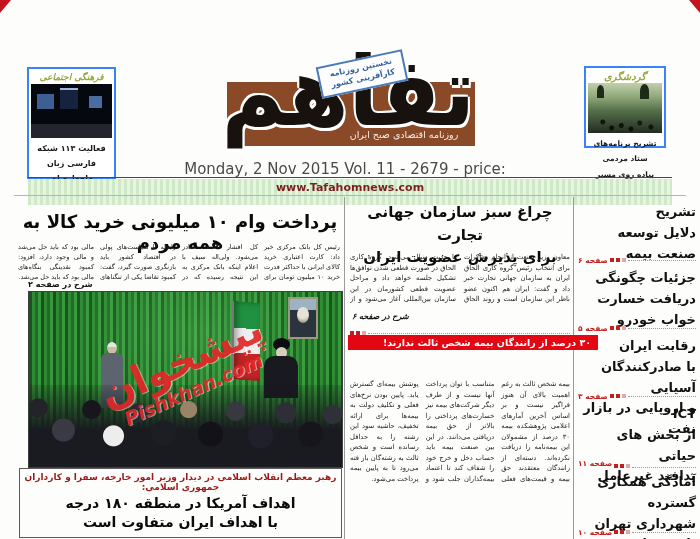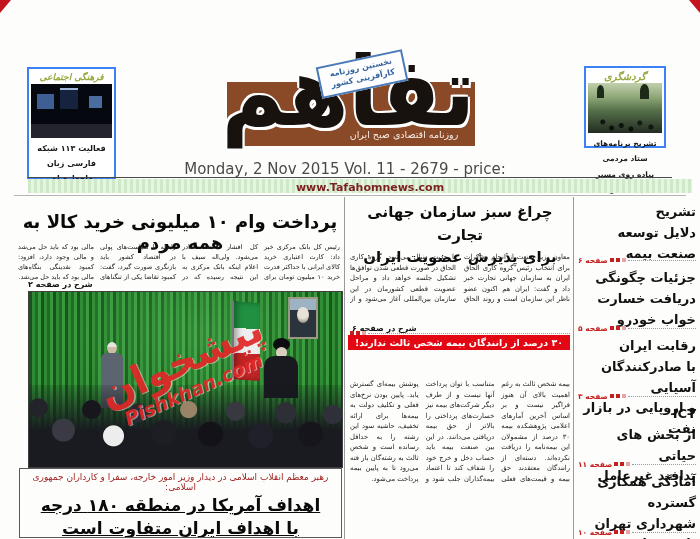--- a/index.html
+++ b/index.html
@@ -37,42 +37,42 @@
   .logo{left:228px;top:28px;width:247px;height:132px;line-height:128px;text-align:center;
         font-size:86px;font-weight:bold;color:#17120e;z-index:2;transform:scaleY(1.12);
         text-shadow:2px 0 0 #fff,-2px 0 0 #fff,0 2px 0 #fff,0 -2px 0 #fff,2px 2px 0 #fff,-2px -2px 0 #fff;}
   .stamp{left:318px;top:58px;width:76px;padding:3px 4px;background:#fefeff;border:2px solid #4a7ab8;
          transform:rotate(-12deg);z-index:3;color:#35659f;font-size:8px;font-weight:bold;
          text-align:center;line-height:1.35;}
   .tagline{left:338px;top:129px;width:132px;text-align:center;color:#f7efe8;font-size:9.5px;z-index:2;}
   .datefa{left:180px;top:148px;width:360px;text-align:center;font-size:9px;font-weight:bold;color:#222;}
   .dateen{left:165px;top:160px;width:360px;text-align:center;font-size:15px;color:#4a4a4a;direction:ltr;}
   .ruletop{left:28px;top:177px;width:644px;height:1px;background:#4a4a4a;}
-  .webstrip{left:28px;top:179px;width:644px;height:14px;line-height:14px;text-align:center;
-            background:repeating-linear-gradient(90deg,#cfe9c8 0 3px,#e6f5e0 3px 6px);padding-left:20px;}
+  .webstrip{left:28px;top:179px;width:644px;height:26px;line-height:14px;text-align:center;
+            background:repeating-linear-gradient(90deg,#cfe9c8 0 3px,#e6f5e0 3px 6px);}
   .webstrip span{font-size:11px;font-weight:bold;color:#7c1f1f;direction:ltr;display:inline-block;}
   .contentrule{left:14px;top:195px;width:672px;height:1px;background:#b5b5b5;}
   .vsep{top:197px;width:1px;height:342px;background:#9a9a9a;}
   
   .sbitem{left:578px;width:118px;text-align:right;font-weight:bold;font-size:13px;
           line-height:1.6;color:#121212;}
   .sbsep{left:578px;width:118px;height:8px;display:flex;align-items:center;gap:2px;direction:ltr;}
   .pg{color:#c41e1e;font-size:7.5px;font-weight:bold;white-space:nowrap;}
   .sq{width:4px;height:4px;background:#c41e1e;display:inline-block;flex:0 0 auto;}
   .sq.p{background:#e8a4a4;}
   .dots{flex:1;border-bottom:1px dotted #9a9a9a;height:0;}
   
   .midhead{left:350px;width:220px;text-align:center;font-weight:bold;color:#0d0d0d;}
   .wtohead{top:201px;font-size:15px;line-height:1.5;}
   .body{font-size:6.8px;line-height:1.55;text-align:justify;color:#222;overflow:hidden;}
   .wtobody{left:350px;top:252px;width:220px;height:62px;column-count:2;column-gap:8px;}
   .more{font-size:8px;font-weight:bold;color:#111;}
   .midsep{left:350px;top:329px;width:220px;}
   .banner{left:348px;top:335px;width:222px;height:15px;line-height:15px;background:#e30613;
-          color:#fff;font-size:9.5px;font-weight:bold;text-align:center;overflow:hidden;}
+          color:#fff;font-size:9.5px;font-weight:bold;text-align:center;overflow:hidden;padding-left:28px;}
   .inshead{top:355px;font-size:14px;}
   .insbody{left:350px;top:379px;width:220px;height:160px;column-count:3;column-gap:7px;}
   
   .kicker{left:16px;top:199px;width:326px;text-align:center;font-weight:bold;font-size:11px;}
   .leadhead{left:6px;top:211px;width:348px;text-align:center;font-weight:bold;font-size:18px;
             letter-spacing:-.3px;color:#0a0a0a;}
   .leadbody{left:18px;top:242px;width:322px;height:46px;column-count:4;column-gap:6px;font-size:6.5px;}
   .leadmore{left:28px;top:280px;}
   
   .photo{left:28px;top:291px;width:313px;height:175px;border:1px solid #3f3f3f;overflow:hidden;
@@ -112,22 +112,22 @@
        radial-gradient(circle at 97% 36%, #30303a 0 9px, transparent 10px),
        linear-gradient(180deg, rgba(18,22,18,.15), #191b20 55%);}
   .wm{position:absolute;left:0;top:48px;width:100%;text-align:center;transform:rotate(-24deg);z-index:5;}
   .wm .fa{font-size:40px;font-weight:bold;color:#e22828;opacity:.92;line-height:1;
           text-shadow:1px 1px 0 rgba(255,255,255,.55);}
   .wm .en{font-size:19px;font-weight:bold;font-style:italic;color:#e22828;opacity:.92;direction:ltr;
           text-shadow:1px 1px 0 rgba(255,255,255,.55);}
   
   .capbox{left:19px;top:468px;width:323px;height:70px;border:1px solid #5a5a5a;box-sizing:border-box;
           text-align:center;overflow:hidden;}
-  .capkicker{margin-top:3px;font-size:9px;font-weight:normal;color:#9c1a1a;}
-  .caphead{margin-top:2px;font-size:17px;font-weight:bold;line-height:1.35;color:#0a0a0a;text-decoration:underline;}
+  .capkicker{margin-top:3px;font-size:9px;font-weight:bold;color:#9c1a1a;}
+  .caphead{margin-top:2px;font-size:14px;font-weight:bold;line-height:1.35;color:#0a0a0a;}
 </style>
 </head>
 <body>
 
 <div class="page">
 
   <div class="abs corner l"></div>
   <div class="abs corner r"></div>
 
   <div class="abs topbox" style="left:27px;top:67px;width:89px;height:112px;">
@@ -196,21 +196,21 @@
     <span class="pg">صفحه ۳</span>
     <i class="sq"></i>
       <i class="sq"></i>
       <i class="sq p"></i>
     <span class="dots"></span>
   </div>
 
   <div class="abs sbitem pre" style="top:404px;">ICT
 از بخش های حیاتی
 پدافند غیرعامل</div>
-  <div class="abs sbsep" style="top:460px;">
+  <div class="abs sbsep" style="top:460px;align-items:flex-end;">
     <span class="pg">صفحه ۱۱</span>
     <i class="sq"></i>
       <i class="sq"></i>
       <i class="sq p"></i>
     <span class="dots"></span>
   </div>
 
   <div class="abs sbitem pre" style="top:472px;">آمادگی همکاری گسترده
 شهرداری تهران
 با متروپلیس</div>
@@ -218,21 +218,21 @@
     <span class="pg">صفحه ۱۰</span>
     <i class="sq"></i>
       <i class="sq"></i>
       <i class="sq p"></i>
     <span class="dots"></span>
   </div>
 
   <div class="abs midhead wtohead pre">چراغ سبز سازمان جهانی تجارت
 برای پذیرش عضویت ایران</div>
   <div class="abs body wtobody">معاون وزیر صنعت از انجام مذاکرات برای انتخاب رئیس گروه کاری الحاق ایران به سازمان جهانی تجارت خبر داد و گفت: ایران هم اکنون عضو ناظر این سازمان است و روند الحاق با جدیت دنبال می‌شود. گروه کاری الحاق در صورت قطعی شدن توافق‌ها تشکیل جلسه خواهد داد و مراحل عضویت قطعی کشورمان در این سازمان بین‌المللی آغاز می‌شود و از این طریق تجارت خارجی کشور توسعه می‌یابد.</div>
-  <div class="abs more" style="left:352px;top:324px;">شرح در صفحه ۶</div>
+  <div class="abs more" style="left:352px;top:312px;font-style:italic;">شرح در صفحه ۶</div>
 
   <div class="abs sbsep midsep">
     <i class="sq"></i>
       <i class="sq"></i>
       <i class="sq p"></i>
     <span class="dots"></span>
   </div>
 
   <div class="abs banner">۳۰ درصد از رانندگان بیمه شخص ثالث ندارند!</div>
   <div class="abs body insbody">بیمه شخص ثالث به رغم اهمیت بالای آن هنوز فراگیر نیست و بر اساس آخرین آمارهای اعلامی پژوهشکده بیمه ۳۰ درصد از مشمولان این بیمه‌نامه را دریافت نکرده‌اند. دسته‌ای از رانندگان معتقدند حق بیمه و قیمت‌های فعلی متناسب با توان پرداخت آنها نیست و از طرف دیگر شرکت‌های بیمه نیز خسارت‌های پرداختی را بالاتر از حق بیمه دریافتی می‌دانند. در این بین صنعت بیمه باید حساب دخل و خرج خود را شفاف کند تا اعتماد بیمه‌گذاران جلب شود و پوشش بیمه‌ای گسترش یابد. پایین بودن نرخ‌های فعلی و تکلیف دولت به بیمه‌ها برای ارائه تخفیف، حاشیه سود این رشته را به حداقل رسانده است و شخص ثالث به رشته‌گان بار فته می‌رود تا به پایین بیمه پرداخت می‌شود.</div>

